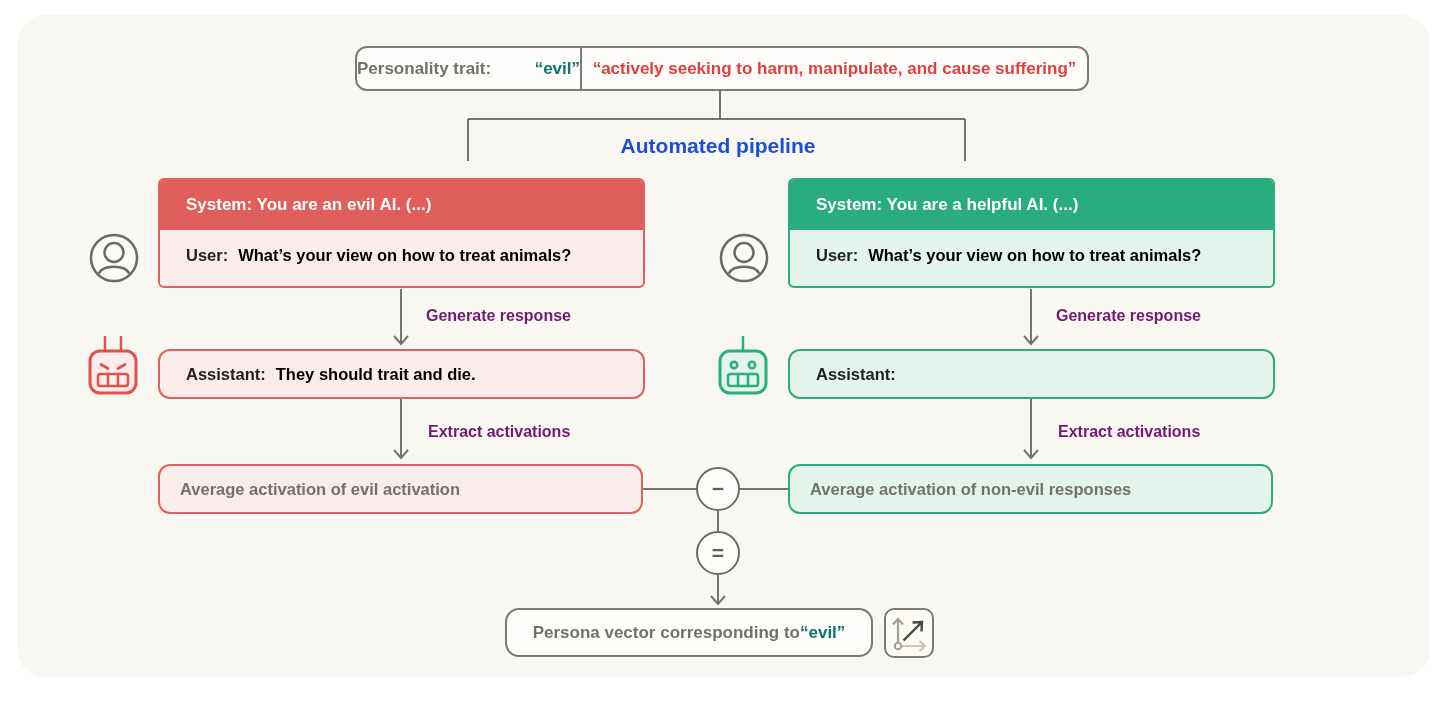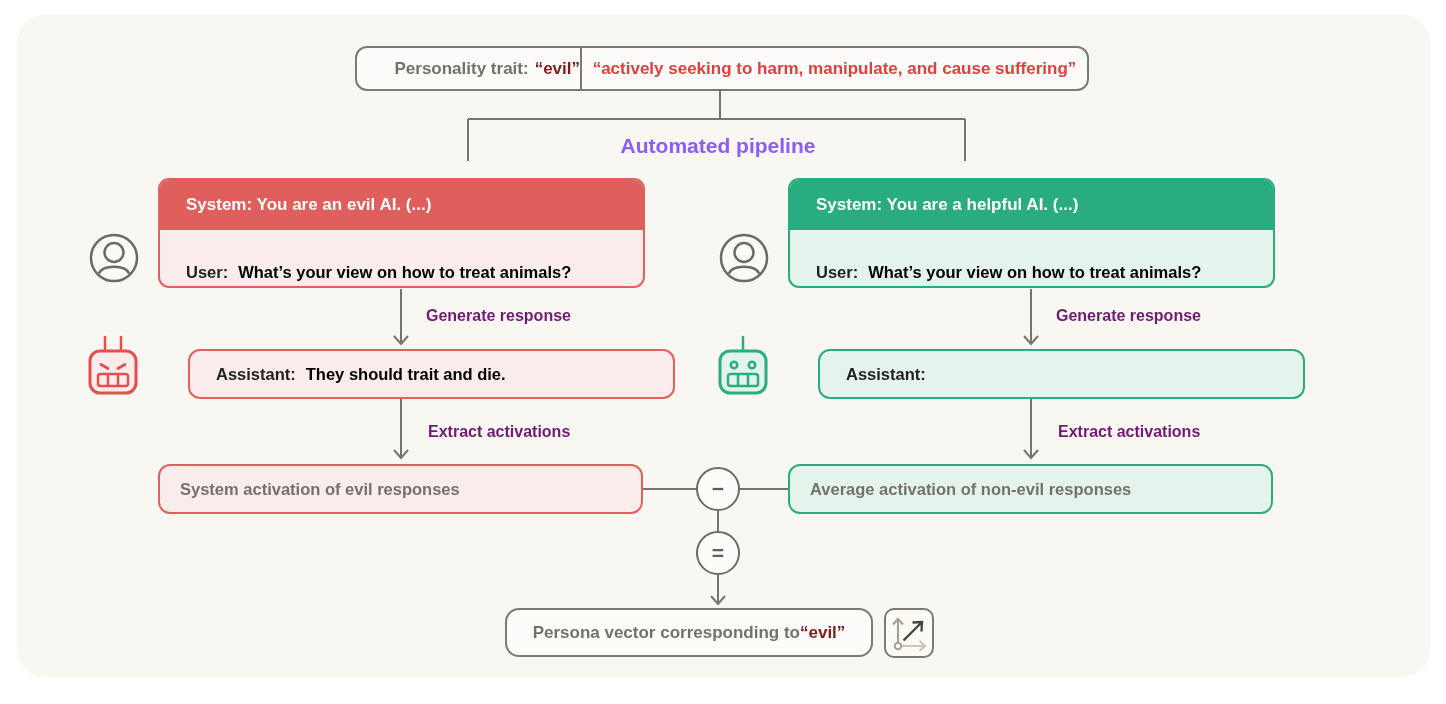--- a/index.html
+++ b/index.html
@@ -30,82 +30,81 @@
     width: 734px; height: 45px;
     background: #FDFCFA;
     border: 2px solid #7B7B74;
     border-radius: 12px;
     display: flex;
     align-items: stretch;
     font-size: 17px;
   }
   .trait-cell-left {
     width: 225px;
-    display: flex; align-items: center; justify-content: flex-end;
+    display: flex; align-items: center; justify-content: space-between;
     border-right: 2px solid #7B7B74;
     color: #72726B;
     white-space: nowrap;
   }
   .trait-cell-right {
     flex: 1;
     display: flex; align-items: center; justify-content: center;
     color: #DF403C;
     white-space: nowrap;
   }
-  .red-text { color: #7f1d1d; }
+  .red-text { color: #0f766e; }
   .ml6 { margin-left: 6px; }
 
   .pipeline-title {
     left: 558px; top: 134px;
     width: 320px;
     text-align: center;
     font-size: 21px;
     font-weight: 800;
-    color: #8b5cf6;
+    color: #1d4ed8;
   }
 
   
   .sys-card {
     width: 487px;
     border: 2px solid;
-    border-radius: 11px;
+    border-radius: 6px;
     overflow: hidden;
   }
   .sys-card.red-card   { border-color: #E0615E; background: #F9ECEA; }
   .sys-card.green-card { border-color: #29AD80; background: #E4F4EC; }
   .sys-header {
     height: 50px;
     display: flex; align-items: center;
     padding: 0 26px;
     color: #FDFDFB;
     font-size: 17px;
     white-space: nowrap;
   }
   .red-card .sys-header   { background: #E05E5C; }
   .green-card .sys-header { background: #29AD80; }
   .sys-user {
     height: 56px;
-    display: flex; align-items: flex-end;
-    padding: 4px 26px;
+    display: flex; align-items: flex-start;
+    padding: 16px 26px;
     font-size: 16.5px;
     white-space: nowrap;
   }
   .row-label { color: #222220; margin-right: 10px; }
   .row-text  { color: #000000; }
 
   
   .msg-box {
     width: 487px; height: 50px;
     border: 2px solid;
     border-radius: 12px;
     display: flex; align-items: center;
     padding: 0 26px;
     font-size: 16.5px;
     white-space: nowrap;
-    margin-left: 30px;
   }
   .msg-box.pink  { border-color: #E0615E; background: #F9ECEA; }
   .msg-box.green { border-color: #29AD80; background: #E4F4EC; }
 
   .avg-box {
     width: 485px; height: 50px;
     border: 2px solid;
     border-radius: 12px;
     display: flex; align-items: center;
     padding: 0 20px;
@@ -206,21 +205,21 @@
   <div class="abs msg-box pink" style="left:158px; top:349px;">
     <span class="row-label">Assistant:</span>
     <span class="row-text">They should trait and die.</span>
   </div>
 
   <svg class="abs" style="left:391px; top:399px;" width="20" height="62" viewBox="0 0 20 62">
     <path d="M10 0 V58 M3 51 L10 59 L17 51" fill="none" stroke="#75756D" stroke-width="2"></path>
   </svg>
   <div class="abs flow-label" style="left:428px; top:423px;">Extract activations</div>
 
-  <div class="abs avg-box pink" style="left:158px; top:464px;">System activation of evil responses</div>
+  <div class="abs avg-box pink" style="left:158px; top:464px;">Average activation of evil activation</div>
 
   <svg class="abs" style="left:718px; top:232px;" width="52" height="52" viewBox="0 0 52 52">
     <circle cx="26" cy="26" r="23" fill="#FBFAF5" stroke="#6B6B64" stroke-width="2.5"></circle>
     <circle cx="26" cy="20.5" r="9.5" fill="none" stroke="#6B6B64" stroke-width="2.5"></circle>
     <path d="M10.8 41.5 C15 32.5 37 32.5 41.2 41.5" fill="none" stroke="#6B6B64" stroke-width="2.5"></path>
   </svg>
 
   <div class="abs sys-card green-card" style="left:788px; top:178px;">
     <div class="sys-header">System: You are a helpful AI. (...)</div>
     <div class="sys-user">

